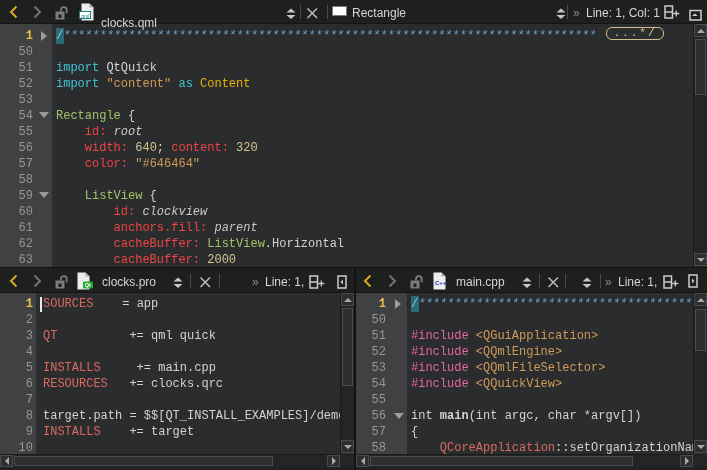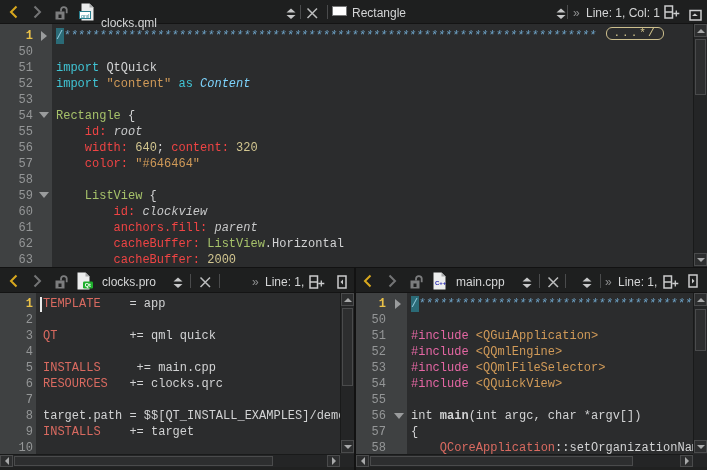--- a/index.html
+++ b/index.html
@@ -10,21 +10,21 @@
 .gut{background:#3f4142}
 .nums{font-family:"Liberation Mono",monospace;font-size:12px;line-height:16px;white-space:pre;color:#949697;text-align:right}
 .cur{color:#e9c148;font-weight:bold}
 .cm{color:#6ea4c8;font-style:italic}
 .kw{color:#40c4d4;}
 .ty{color:#a6c26a}
 .pr{color:#ef4444}
 .inc{color:#e567a4}
 .st{color:#d09a58}
 .id{color:#c8c9ca;font-style:italic}
-.bl{color:#7dd3fc;font-style:italic}
+.bl{color:#eab308;}
 .vr{color:#d96a60}
 .nm{color:#d2c690}
 .sep{width:1px;height:14px;background:#4a4b4c}
 .foldr{width:0;height:0;border-left:6px solid #9a9c9d;border-top:5px solid transparent;border-bottom:5px solid transparent}
 .foldd{width:0;height:0;border-top:6px solid #9a9c9d;border-left:5px solid transparent;border-right:5px solid transparent}
 .sbv{background:#242526;border-left:1px solid #191a1a}
 .sbh{background:#242526;border-top:1px solid #191a1a}
 .sbtn{position:absolute;background:#2d2e2f;border:1px solid #4a4b4c;display:flex;align-items:center;justify-content:center}
 .thumb{position:absolute;background:#2d2e2f;border:1px solid #4a4b4c}
 .tri-u{width:0;height:0;border-bottom:4px solid #a8a9aa;border-left:4.5px solid transparent;border-right:4.5px solid transparent}
@@ -147,21 +147,21 @@
   <pre class="abs nums" style="left:0;top:28px;width:33px"><span class="cur">1</span>
 2
 3
 4
 5
 6
 7
 8
 9
 10</pre>
-  <pre class="abs mono" style="left:43px;top:28px"><span class="vr">TEMPLATE</span>    = app
+  <pre class="abs mono" style="left:43px;top:28px"><span class="vr">SOURCES</span>    = app
 
 <span class="vr">QT</span>          += qml quick
 
 <span class="vr">INSTALLS</span>     += main.cpp
 <span class="vr">RESOURCES</span>   += clocks.qrc
 
 target.path = $$[QT_INSTALL_EXAMPLES]/demos/clocks
 <span class="vr">INSTALLS</span>    += target</pre>
 
   <div class="abs" style="left:40px;top:29px;width:2px;height:15px;background:#e9eaea"></div>

